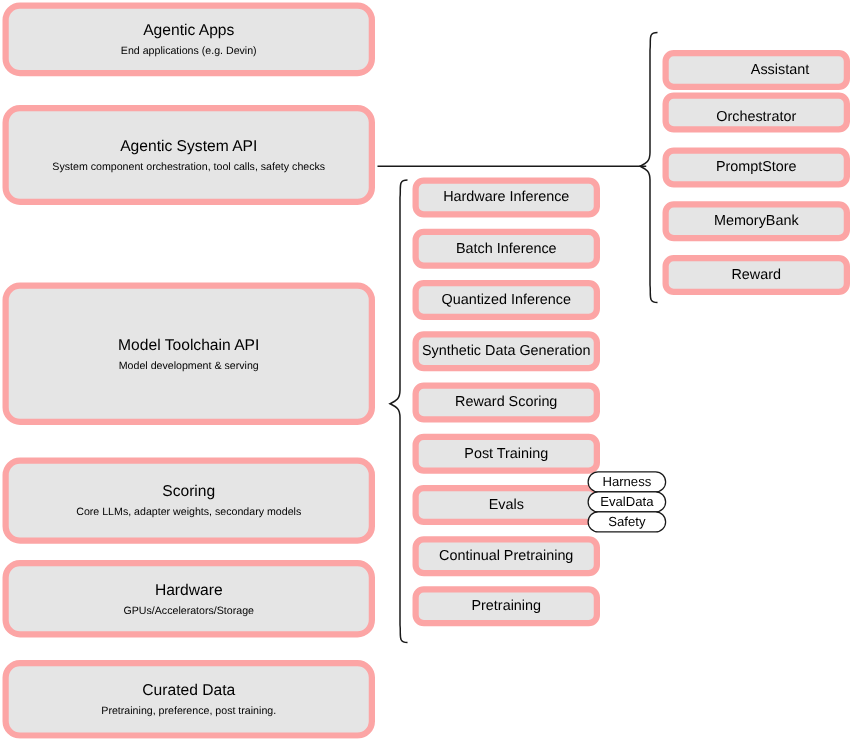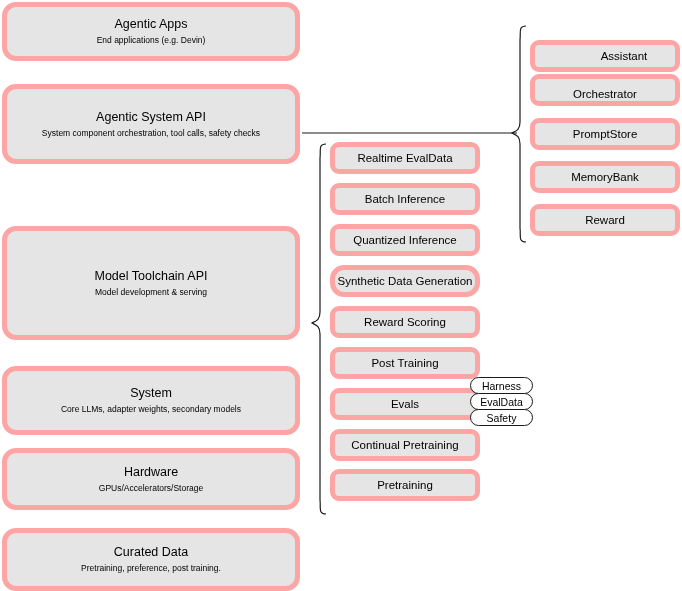--- a/index.html
+++ b/index.html
@@ -132,44 +132,44 @@
     <div class="layer-title">Agentic System API</div>
     <div class="layer-sub">System component orchestration, tool calls, safety checks</div>
   </div>
 
   <div class="box layer-box" style="top:226px; height:114px;text-align:right;">
     <div class="layer-title">Model Toolchain API</div>
     <div class="layer-sub">Model development &amp; serving</div>
   </div>
 
   <div class="box layer-box" style="top:366px; height:69px;">
-    <div class="layer-title">System</div>
+    <div class="layer-title">Scoring</div>
     <div class="layer-sub">Core LLMs, adapter weights, secondary models</div>
   </div>
 
   <div class="box layer-box" style="top:448px; height:62px;">
     <div class="layer-title">Hardware</div>
     <div class="layer-sub">GPUs/Accelerators/Storage</div>
   </div>
 
   <div class="box layer-box" style="top:528px; height:63px;">
     <div class="layer-title">Curated Data</div>
     <div class="layer-sub">Pretraining, preference, post training.</div>
   </div>
 
   <div class="box item-box mid-box" style="top:142px;">
-    <span>Realtime EvalData</span>
+    <span>Hardware Inference</span>
   </div>
   <div class="box item-box mid-box" style="top:183px;">
     <span>Batch Inference</span>
   </div>
   <div class="box item-box mid-box" style="top:224px;">
     <span>Quantized Inference</span>
   </div>
-  <div class="box item-box mid-box" style="top:265px;border-radius:14px;">
+  <div class="box item-box mid-box" style="top:265px;">
     <span>Synthetic Data Generation</span>
   </div>
   <div class="box item-box mid-box" style="top:306px;">
     <span>Reward Scoring</span>
   </div>
   <div class="box item-box mid-box" style="top:347px;">
     <span>Post Training</span>
   </div>
   <div class="box item-box mid-box" style="top:388px;">
     <span>Evals</span>

